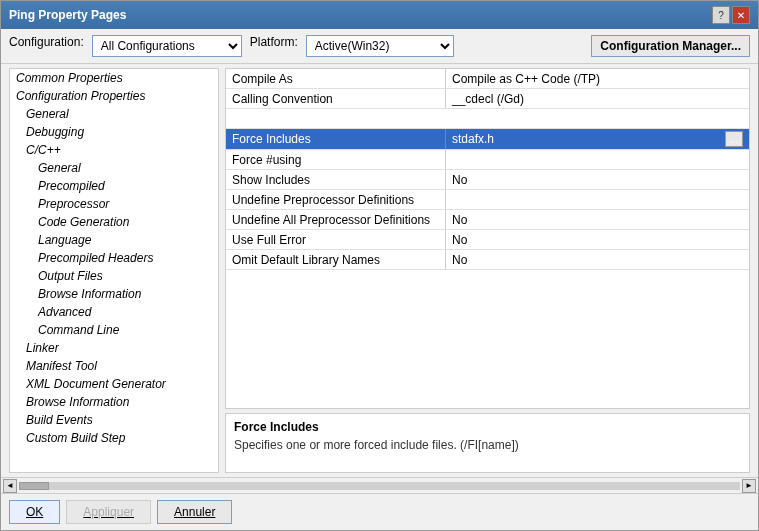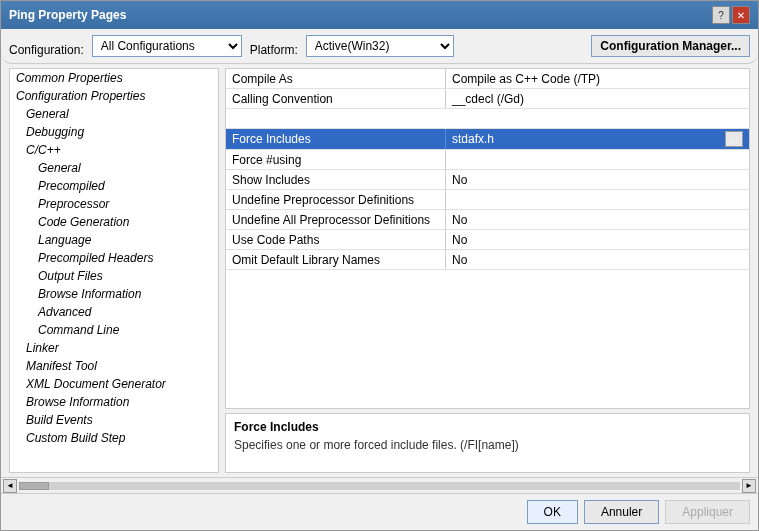--- a/index.html
+++ b/index.html
@@ -48,26 +48,25 @@
       cursor: pointer;
       display: flex;
       align-items: center;
       justify-content: center;
       font-size: 10px;
       color: #333;
     }
     .title-btn.close { background: #c0392b; color: white; }
     .toolbar-row {
       display: flex;
-      align-items: flex-end;
+      align-items: flex-start;
       padding: 6px 8px;
       gap: 8px;
       background: #f0f0f0;
       border-bottom: 1px solid #ccc;
-      border-radius: 11px;
     }
     .toolbar-label {
       font-size: 12px;
       color: #000;
     }
     .toolbar-select {
       height: 22px;
       border: 1px solid #7a9cc7;
       background: white;
       font-size: 12px;
@@ -174,25 +173,26 @@
       font-weight: bold;
       font-size: 12px;
       margin-bottom: 4px;
     }
     .desc-text {
       font-size: 12px;
       color: #333;
     }
     .bottom-bar {
       display: flex;
-      justify-content: flex-end;
+      justify-content: flex-start;
       align-items: center;
       padding: 6px 8px;
       gap: 6px;
       border-top: 1px solid #ccc;
+      text-decoration: underline;
     }
     .bottom-btn {
       height: 24px;
       padding: 0 16px;
       border: 1px solid #7a9cc7;
       background: #e8e8e8;
       font-size: 12px;
       cursor: pointer;
     }
     .bottom-btn.primary {
@@ -319,21 +319,21 @@
         </div>
         <div class="prop-row">
           <div class="prop-name">Undefine Preprocessor Definitions</div>
           <div class="prop-value"></div>
         </div>
         <div class="prop-row">
           <div class="prop-name">Undefine All Preprocessor Definitions</div>
           <div class="prop-value">No</div>
         </div>
         <div class="prop-row">
-          <div class="prop-name">Use Code Paths</div>
+          <div class="prop-name">Use Full Error</div>
           <div class="prop-value">No</div>
         </div>
         <div class="prop-row">
           <div class="prop-name">Omit Default Library Names</div>
           <div class="prop-value">No</div>
         </div>
 
       </div>
 
       <div class="description-box">
@@ -347,17 +347,17 @@
   <div class="scrollbar-area">
     <div class="scroll-btn">◄</div>
     <div class="scroll-track">
       <div class="scroll-thumb"></div>
     </div>
     <div class="scroll-btn">►</div>
   </div>
 
   <div class="bottom-bar">
     <button class="bottom-btn primary">OK</button>
+    <button class="bottom-btn" disabled="">Appliquer</button>
     <button class="bottom-btn">Annuler</button>
-    <button class="bottom-btn" disabled="">Appliquer</button>
   </div>
 
 </div>
 
 </body></html>

